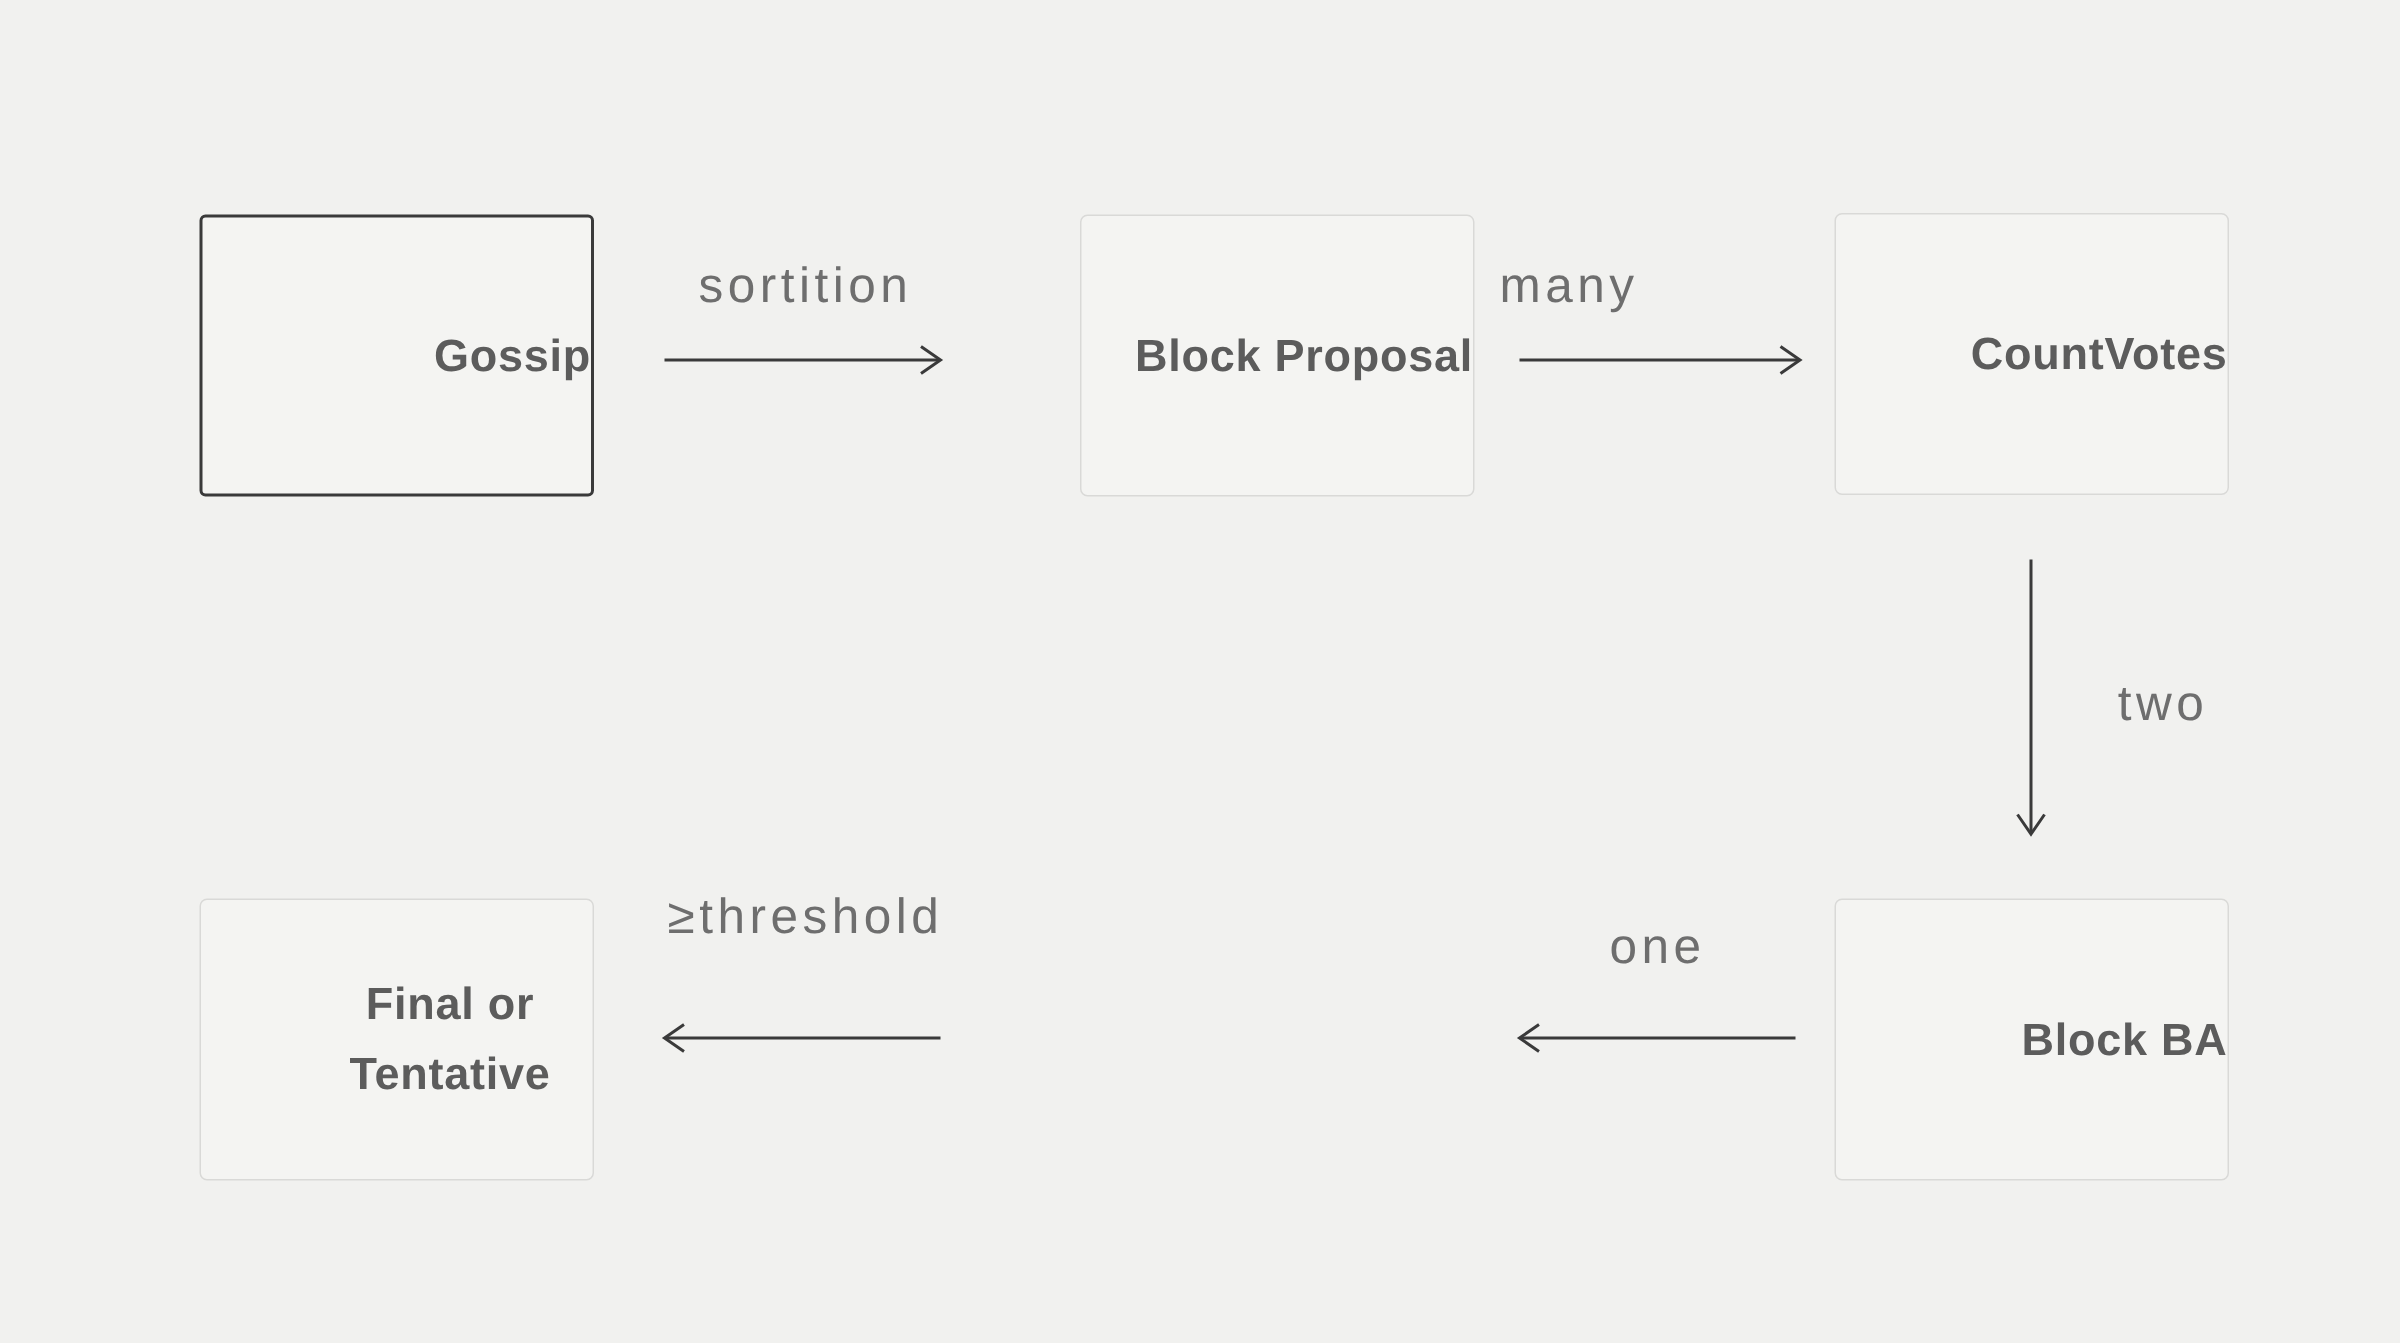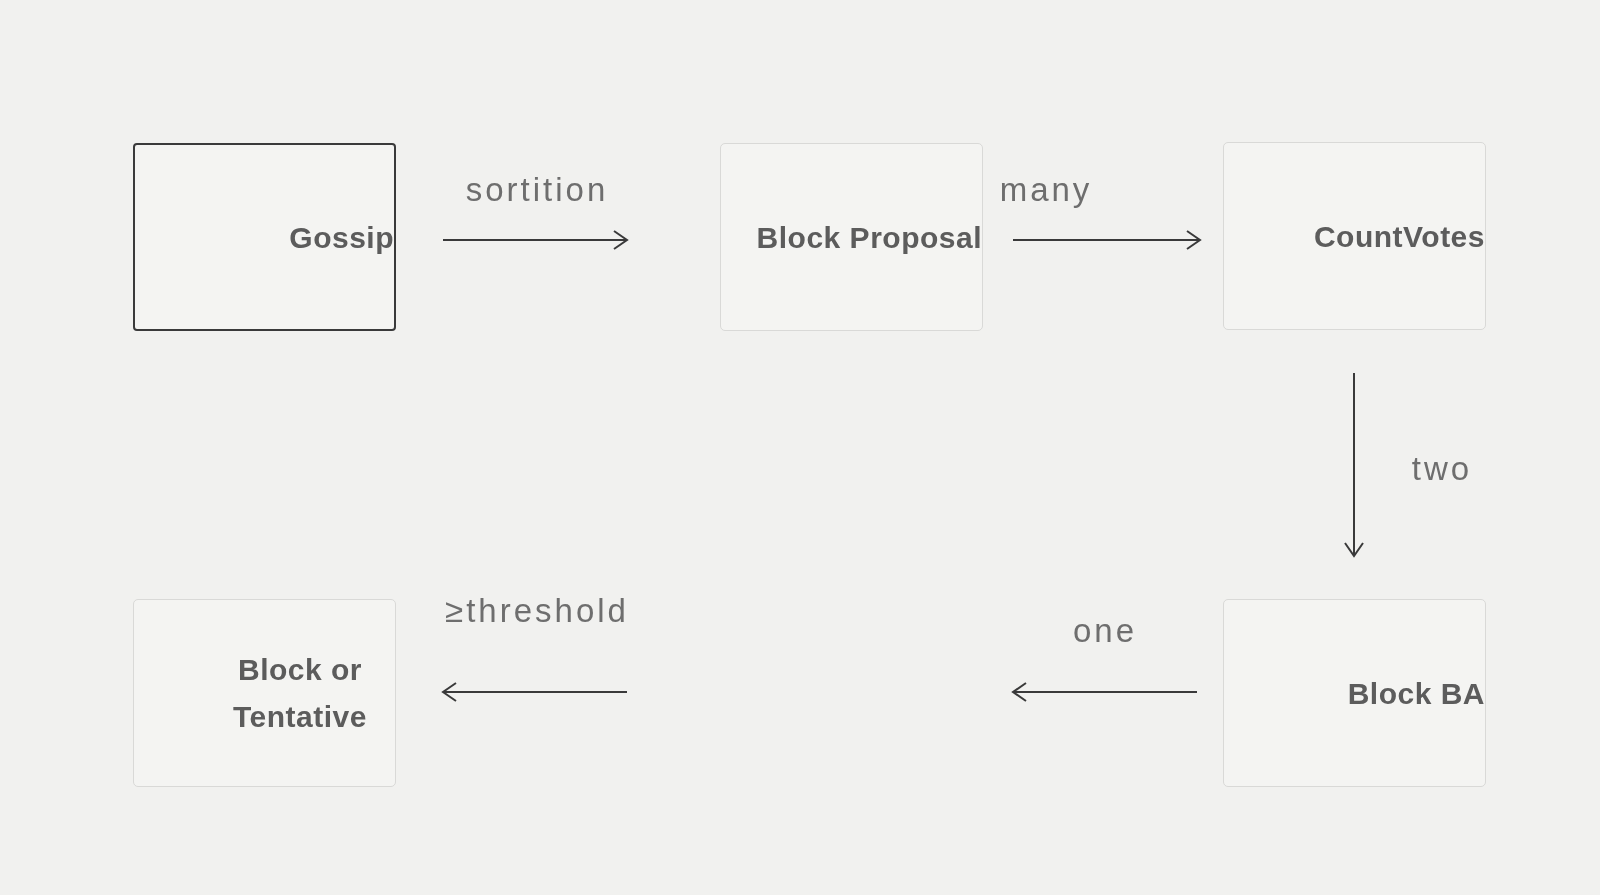--- a/index.html
+++ b/index.html
@@ -112,21 +112,21 @@
   <div class="node n-reduction">
     <span class="label">CountVotes</span>
   </div>
 
   <div class="node n-binary-ba">
     <span class="label">Block BA</span>
   </div>
 
 
   <div class="node n-final-tentative">
-    <span class="label">Block or Tentative</span>
+    <span class="label">Final or Tentative</span>
   </div>
 
   <span class="edge-label el-sortition">sortition</span>
   <span class="edge-label el-many">many</span>
   <span class="edge-label el-two">two</span>
   <span class="edge-label el-one">one</span>
   <span class="edge-label el-threshold">≥threshold</span>
 
 </div>
 

